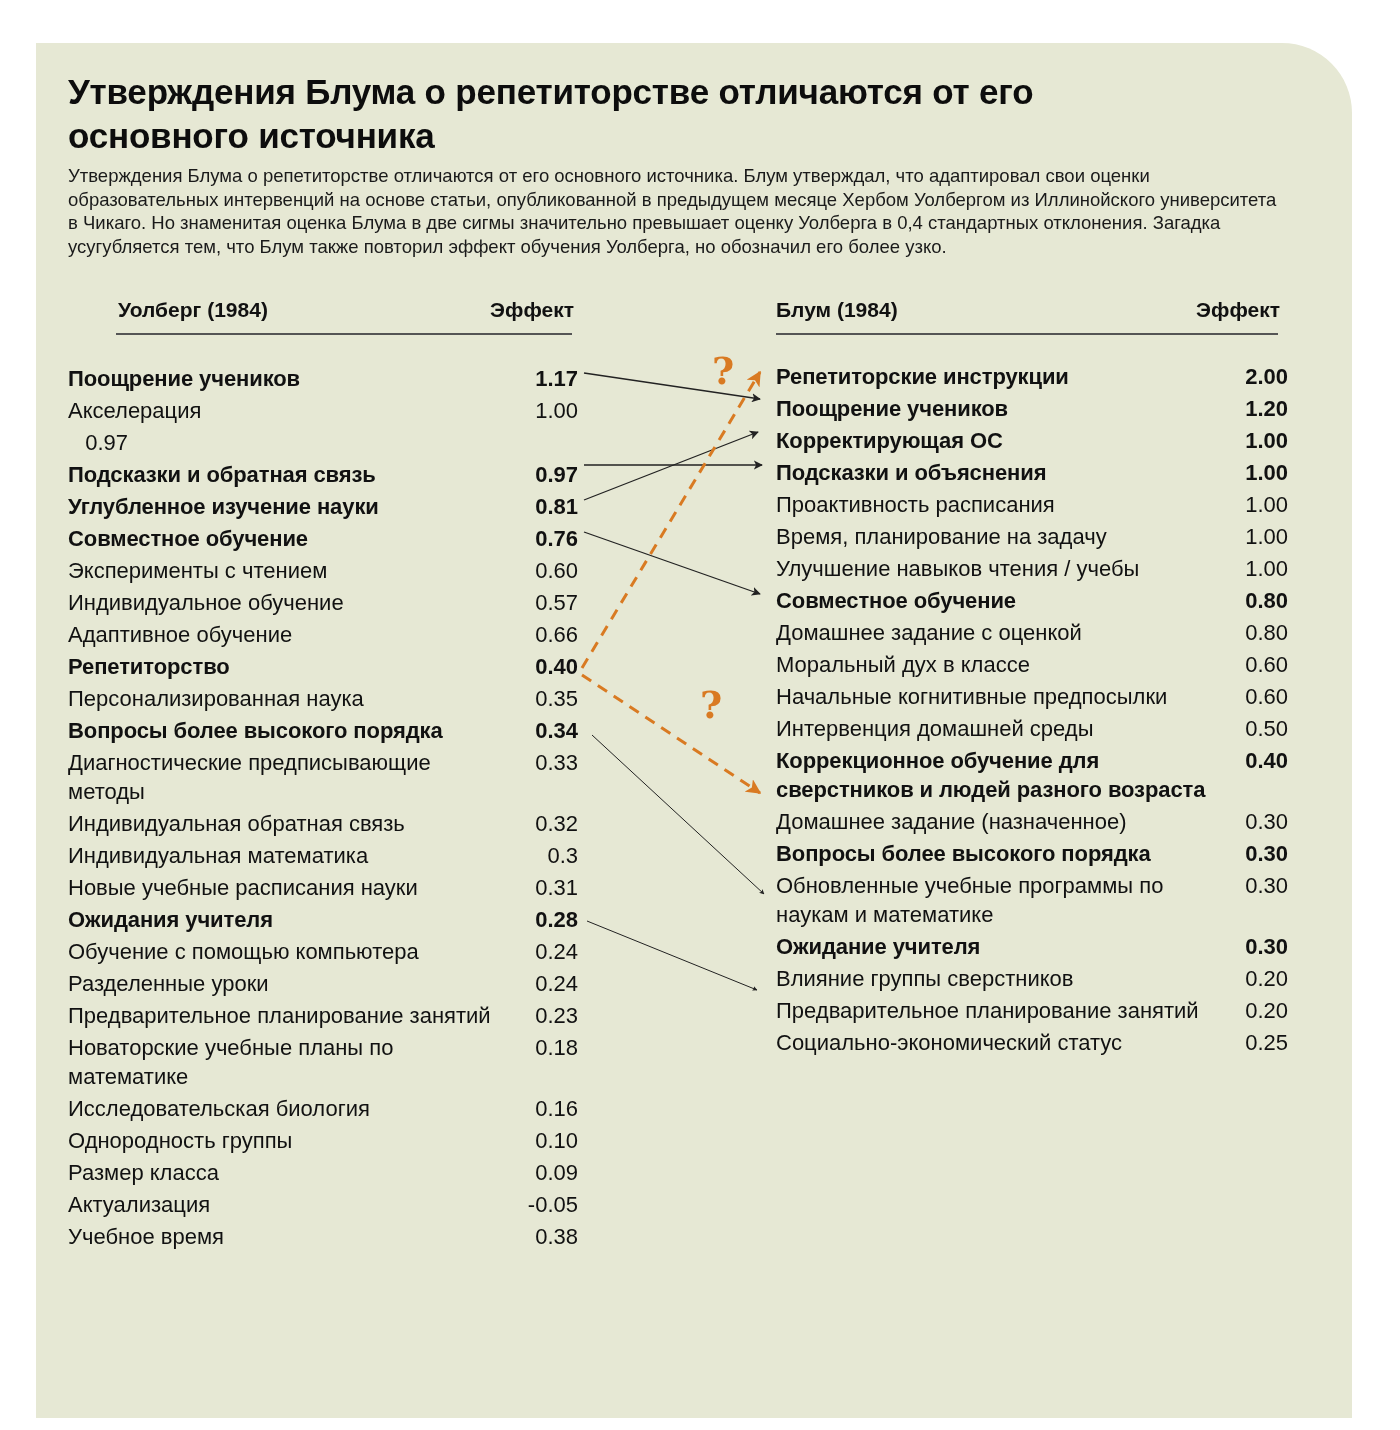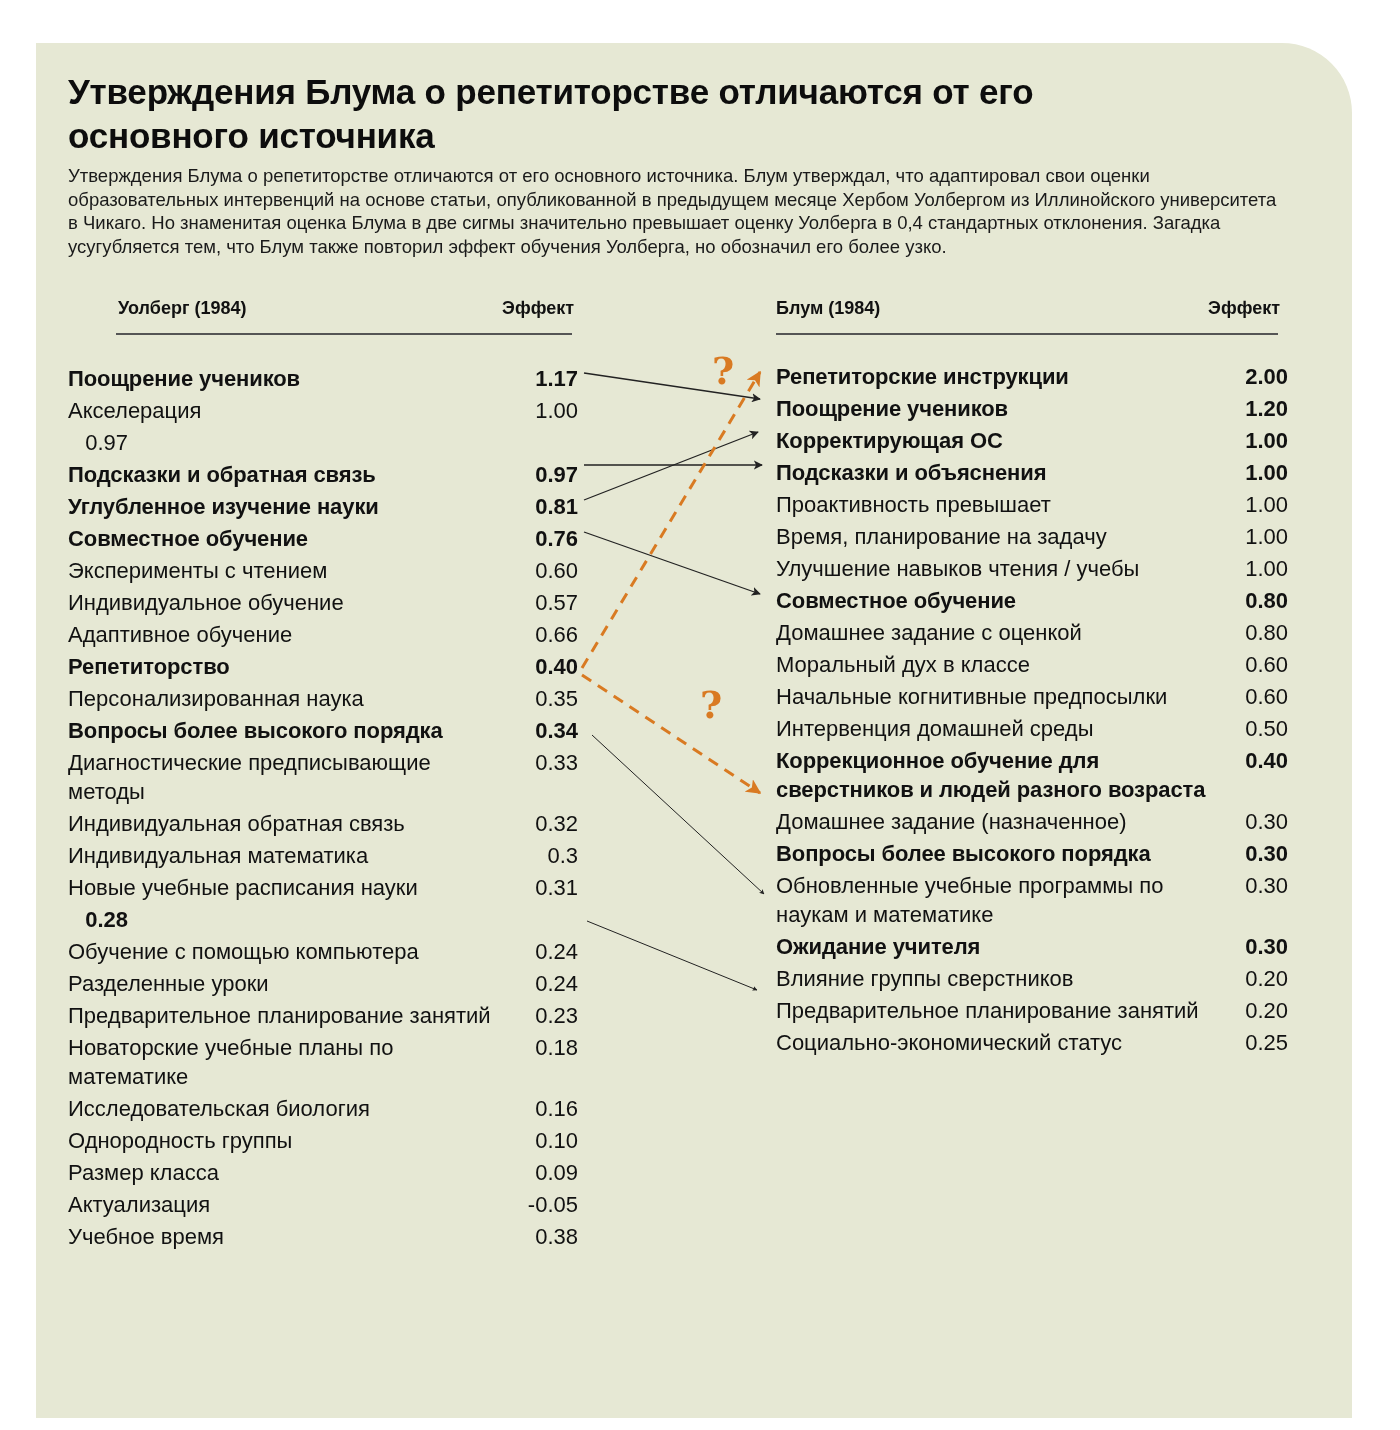--- a/index.html
+++ b/index.html
@@ -7,21 +7,21 @@
          font-family: "Liberation Sans", "DejaVu Sans", sans-serif; color: #111; }
   .card { position: absolute; left: 36px; top: 43px; width: 1316px; height: 1375px;
           background: #e6e8d4; border-top-right-radius: 70px; }
   .title { position: absolute; left: 68px; top: 70px; width: 1150px; margin: 0;
            font-size: 35px; font-weight: bold; line-height: 44px; letter-spacing: -0.2px; color: #0d0d0d; }
   .subtitle { position: absolute; left: 68px; top: 164px; width: 1220px; margin: 0;
               font-size: 18.5px; line-height: 23.5px; color: #1a1a1a; }
   .col { position: absolute; }
   .col-left { left: 68px; top: 296px; width: 510px; }
   .col-right { left: 776px; top: 296px; width: 512px; }
-  .col-head { position: relative; height: 38px; font-weight: bold; font-size: 18px; }
+  .col-head { position: relative; height: 38px; font-weight: bold; font-size: 21px; }
   .col-head .h-name { position: absolute; top: 2px; }
   .col-head .h-eff { position: absolute; top: 2px; right: 0; }
   .col-left .col-head .h-name { left: 50px; }
   .col-left .col-head .h-eff { right: 4px; }
   .col-right .col-head .h-eff { right: 8px; }
   .col-head .rule { position: absolute; top: 37px; height: 2px; background: #555; }
   .col-left .col-head .rule { left: 48px; right: 6px; }
   .col-right .col-head .rule { left: 0; right: 10px; }
   .rows { position: relative; }
   .col-left .rows { margin-top: 28px; }
@@ -110,20 +110,21 @@
       </div>
       <div class="row">
         <span class="name">Индивидуальная математика</span>
         <span class="val">0.3</span>
       </div>
       <div class="row">
         <span class="name">Новые учебные расписания науки</span>
         <span class="val">0.31</span>
       </div>
       <div class="row bold">
+        <span class="name">Ожидания учителя</span>
         <span class="val">0.28</span>
       </div>
       <div class="row">
         <span class="name">Обучение с помощью компьютера</span>
         <span class="val">0.24</span>
       </div>
       <div class="row">
         <span class="name">Разделенные уроки</span>
         <span class="val">0.24</span>
       </div>
@@ -175,21 +176,21 @@
       </div>
       <div class="row bold">
         <span class="name">Корректирующая ОС</span>
         <span class="val">1.00</span>
       </div>
       <div class="row bold">
         <span class="name">Подсказки и объяснения</span>
         <span class="val">1.00</span>
       </div>
       <div class="row">
-        <span class="name">Проактивность превышает</span>
+        <span class="name">Проактивность расписания</span>
         <span class="val">1.00</span>
       </div>
       <div class="row">
         <span class="name">Время, планирование на задачу</span>
         <span class="val">1.00</span>
       </div>
       <div class="row">
         <span class="name">Улучшение навыков чтения / учебы</span>
         <span class="val">1.00</span>
       </div>

